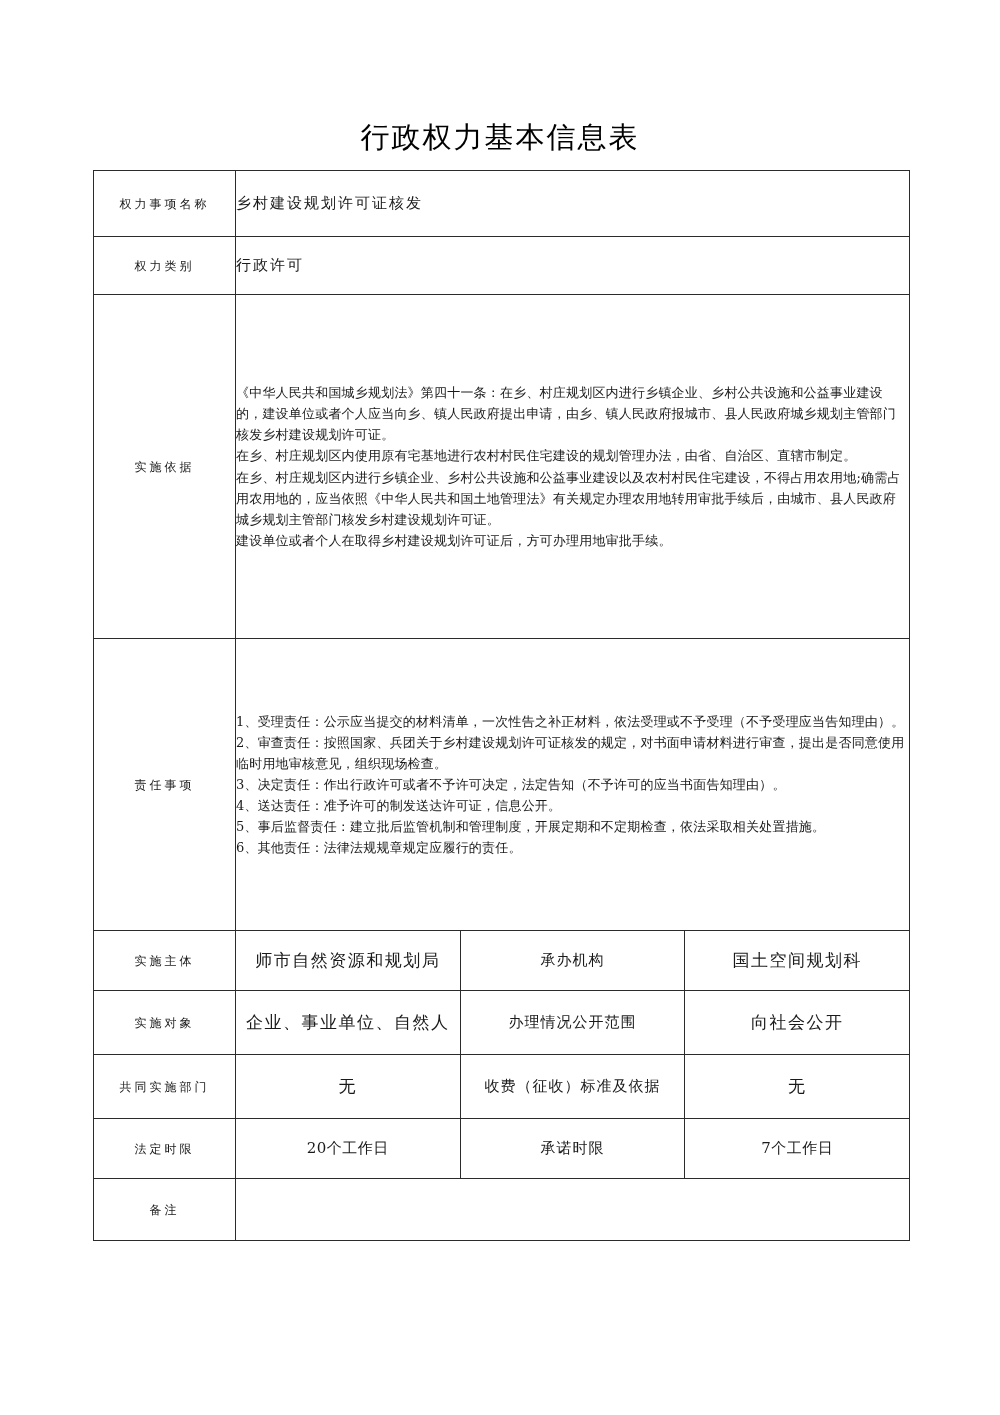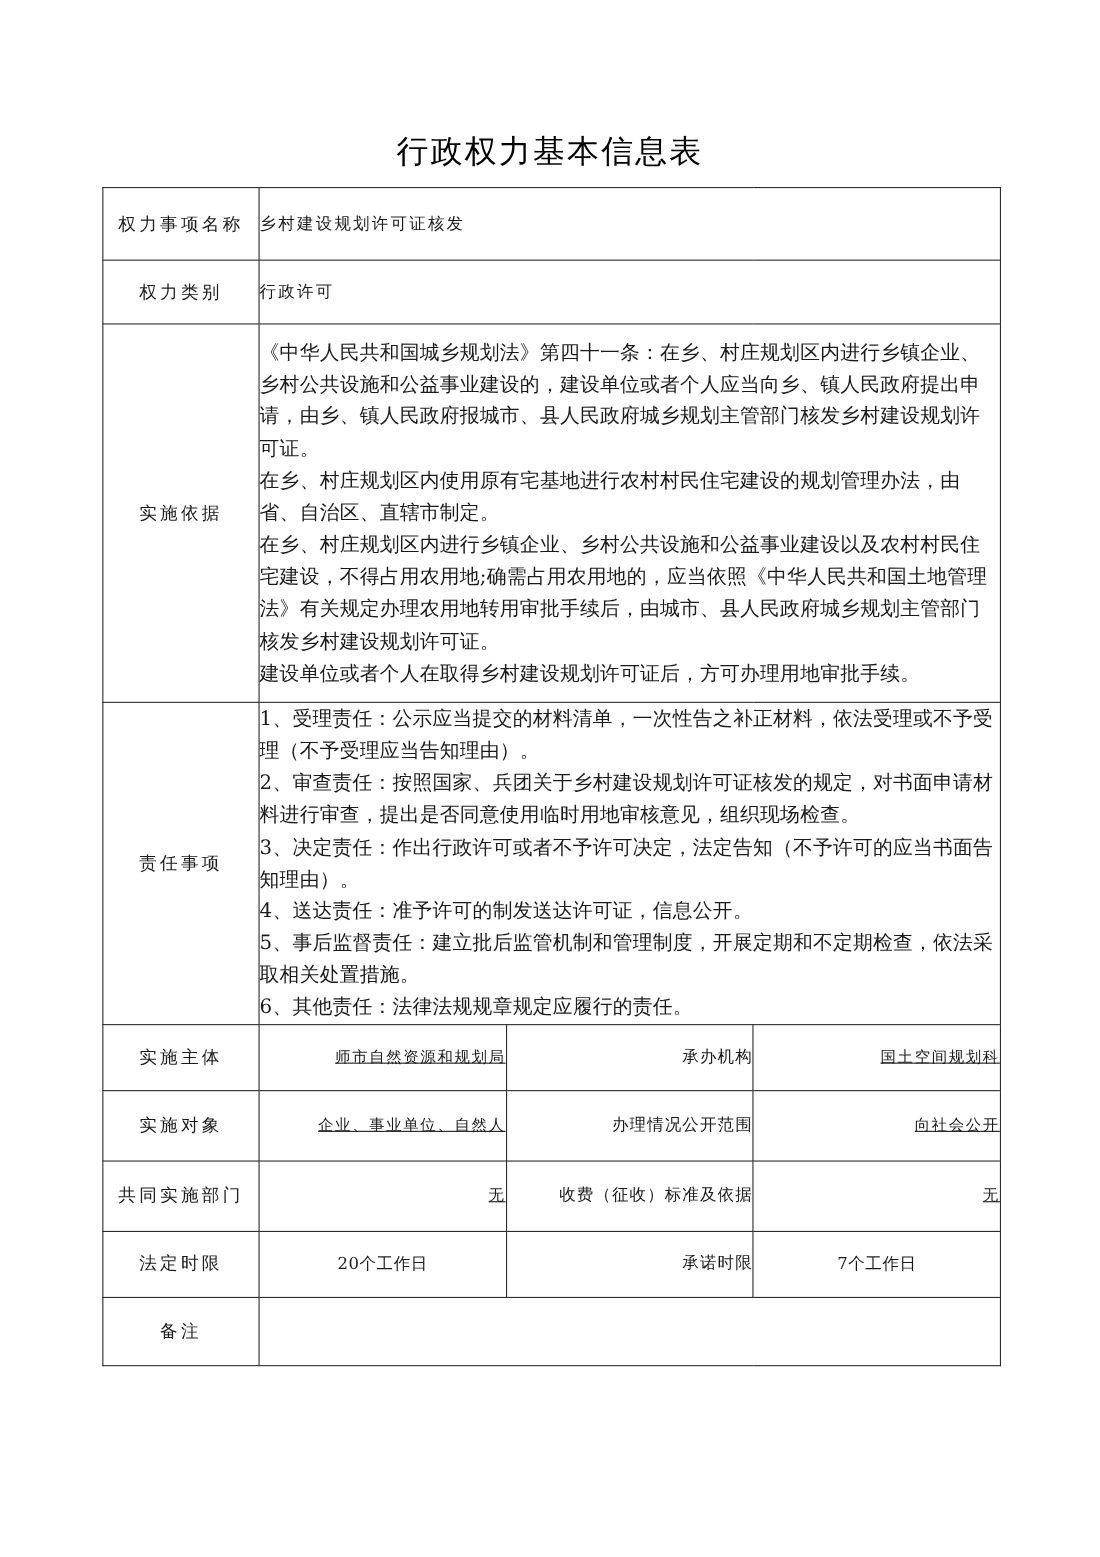--- a/index.html
+++ b/index.html
@@ -51,35 +51,35 @@
   table.main-table td {
     border: 1px solid #2b2b2b;
     padding: 0;
     vertical-align: middle;
     color: #1a1a1a;
   }
 
   .label-cell {
     width: 141px;
     text-align: center;
-    font-size: 16px;
+    font-size: 12px;
     letter-spacing: 3px;
     padding: 6px 4px;
     line-height: 1.5;
   }
 
   .wide-cell {
     font-size: 15px;
     letter-spacing: 2px;
     padding: 8px 6px;
   }
 
   .body-cell {
     text-align: left;
-    font-size: 18px;
+    font-size: 13px;
     line-height: 1.62;
     padding: 10px 8px 10px 10px;
     letter-spacing: 0.2px;
   }
 
   .body-cell p {
     margin: 0;
     text-indent: 0;
     white-space: pre-wrap;
     word-break: break-all;
@@ -94,33 +94,32 @@
   .r-joint     { height: 64px; }
   .r-limit     { height: 60px; }
   .r-phone     { height: 60px; }
   .r-remark    { height: 62px; }
 
   .col-b { width: 227px; }
   .col-c { width: 140px; }
   .col-d { width: 309px; }
 
   .sub-label {
-    text-align: right;
+    text-align: center;
     font-size: 15px;
     letter-spacing: 1px;
     line-height: 1.45;
     padding: 6px 4px;
   }
 
   .sub-value {
-    text-align: right;
-    font-size: 14px;
+    text-align: center;
+    font-size: 17px;
     letter-spacing: 1.5px;
     padding: 6px 4px;
-    text-decoration: underline;
   }
 
   .num-value {
     text-align: center;
     font-size: 15px;
     letter-spacing: 0.5px;
     font-family: "DejaVu Serif", "Liberation Serif", serif;
     padding: 6px 4px;
   }
 

